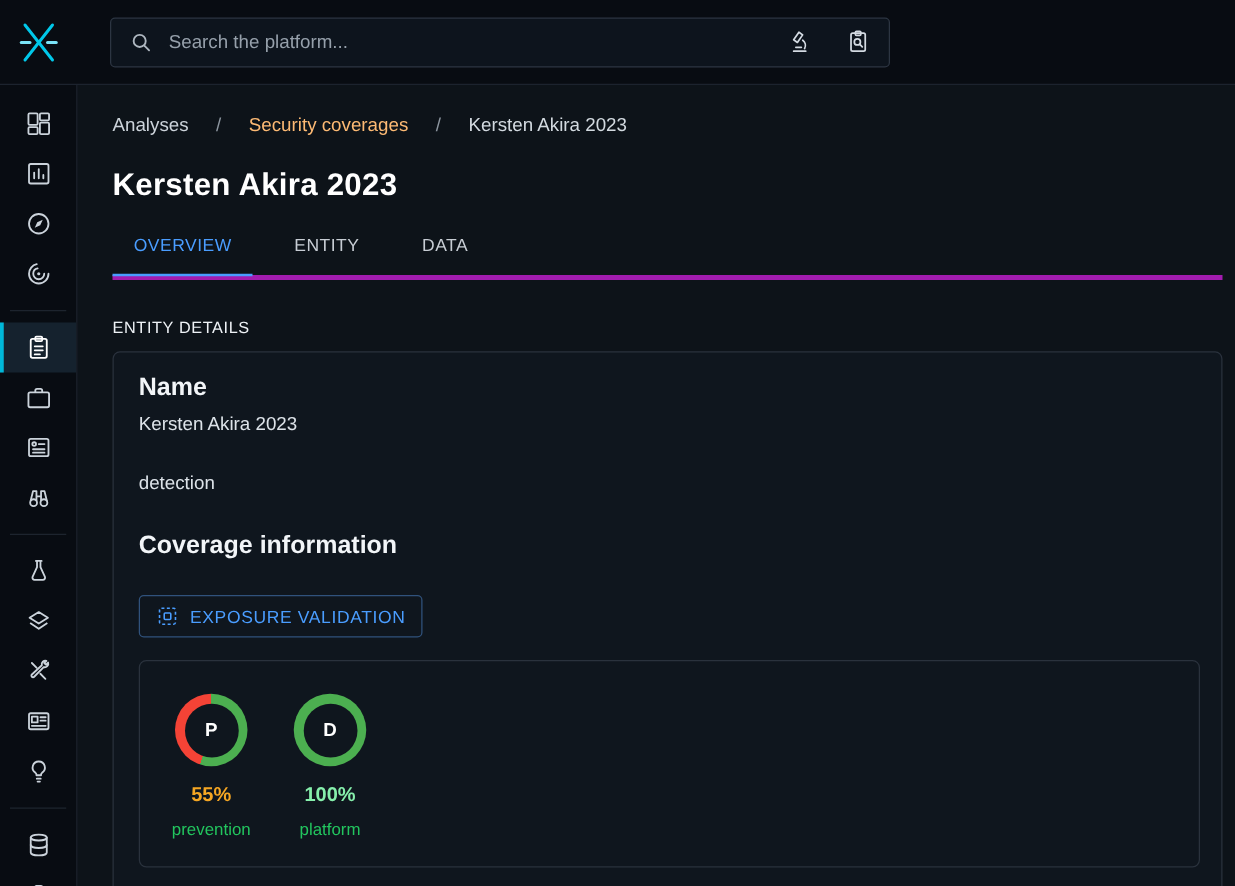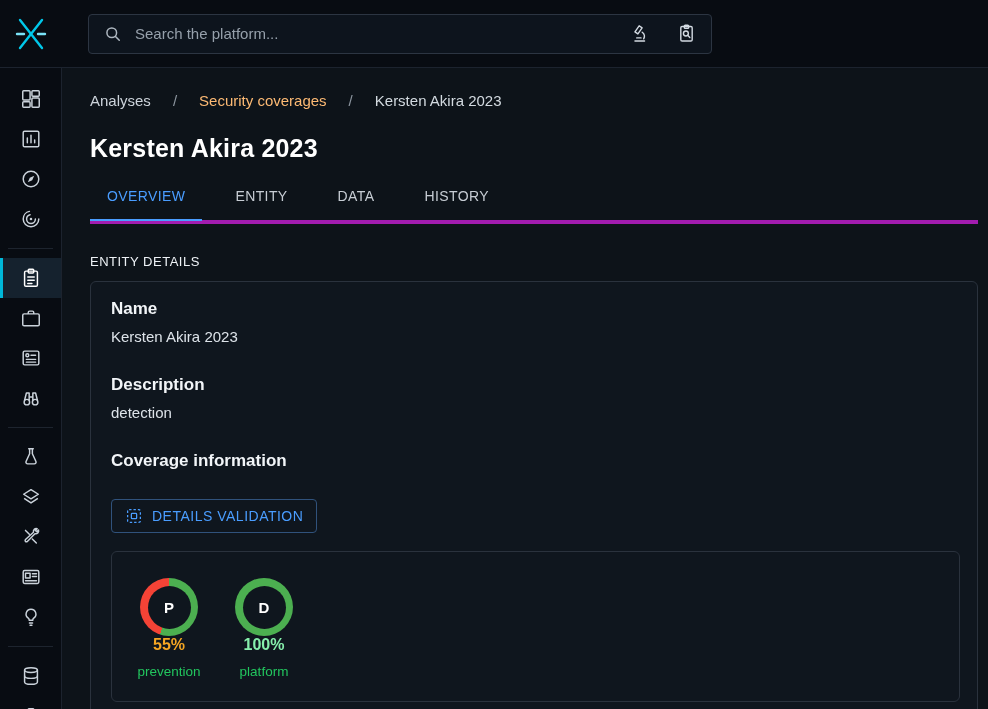--- a/index.html
+++ b/index.html
@@ -70,21 +70,21 @@
   .tab.active::after {
     content:""; position:absolute; left:0; right:0; bottom:-1px; height:2px; background:#4a9dff;
   }
 
   .section-label { margin-top:30px; font-size:13px; letter-spacing:0.5px; color:#eef2f6; }
 
   .card {
     margin-top:12px; background:#0f161e; border:1px solid #2a323d; border-radius:6px;
     padding:17px 17px 20px 20px;
   }
-  .field-label { font-size:17px; font-weight:700; color:#f2f5f8; margin:0 0 9px; }
+  .field-label { font-size:20px; font-weight:700; color:#f2f5f8; margin:0 0 9px; }
   .field-value { font-size:15px; color:#dde3e9; margin:0 0 30px; }
   .field-label.tight { margin-bottom:28px; }
 
   .outline-btn {
     display:inline-flex; align-items:center; gap:9px; padding:7px 13px;
     background:transparent; border:1px solid #30527c; border-radius:4px;
     color:#4a9dff; font-size:14px; font-weight:500; letter-spacing:0.5px;
     cursor:pointer; font-family:inherit;
   }
 
@@ -92,21 +92,21 @@
     margin-top:18px; background:#0f161e; border:1px solid #2a323d; border-radius:6px;
     padding:26px 20px 22px 28px; display:flex; gap:37px;
   }
   .gauge { width:58px; display:flex; flex-direction:column; align-items:center; }
   .donut { width:58px; height:58px; border-radius:50%; display:flex; align-items:center; justify-content:center; }
   .donut-hole {
     width:43px; height:43px; border-radius:50%; background:#0f161e;
     display:flex; align-items:center; justify-content:center;
     font-size:15px; font-weight:600; color:#ffffff;
   }
-  .gauge-percent { font-size:16px; font-weight:700; white-space:nowrap; }
+  .gauge-percent { margin-top:15px; font-size:16px; font-weight:700; white-space:nowrap; }
   .gauge-label { margin-top:10px; font-size:13.5px; color:#22c55e; white-space:nowrap; }
 </style>
 </head>
 <body>
 
 <header class="topbar">
   <div class="logo-wrap">
     <svg width="40" height="40" viewBox="0 0 40 40" fill="none" stroke="#00c8ea" stroke-width="2.4" stroke-linecap="round">
       <path d="M9 6 L31 34"></path>
       <path d="M31 6 L9 34"></path>
@@ -266,40 +266,38 @@
     <span class="sep">/</span>
     <span class="current">Kersten Akira 2023</span>
   </div>
 
   <h1 class="page-title">Kersten Akira 2023</h1>
 
   <div class="tabs">
     <button class="tab active">OVERVIEW</button>
     <button class="tab">ENTITY</button>
     <button class="tab">DATA</button>
-    <button class="tab">HISTORY</button>
   </div>
 
   <div class="section-label">ENTITY DETAILS</div>
 
   <section class="card">
     <div class="field-label">Name</div>
     <div class="field-value">Kersten Akira 2023</div>
 
-    <div class="field-label">Description</div>
     <div class="field-value">detection</div>
 
     <div class="field-label tight">Coverage information</div>
 
     <button class="outline-btn">
       <svg class="ic" width="18" height="18" viewBox="0 0 24 24" fill="none" stroke="currentColor" stroke-width="1.7" stroke-linejoin="round">
         <rect x="3.5" y="3.5" width="17" height="17" rx="2" stroke-dasharray="3.2 2.6"></rect>
         <rect x="8.5" y="8.5" width="7" height="7" rx="1"></rect>
       </svg>
-      <span>DETAILS VALIDATION</span>
+      <span>EXPOSURE VALIDATION</span>
     </button>
 
     <div class="chart-card">
       <div class="gauge">
         <div class="donut" style="background: conic-gradient(rgb(76, 175, 80) 0deg, rgb(76, 175, 80) 55%, rgb(244, 67, 54) 55%, rgb(244, 67, 54) 100%);">
           <div class="donut-hole">P</div>
         </div>
         <div class="gauge-percent" style="color: rgb(245, 166, 35);">55%</div>
         <div class="gauge-label">prevention</div>
       </div>

